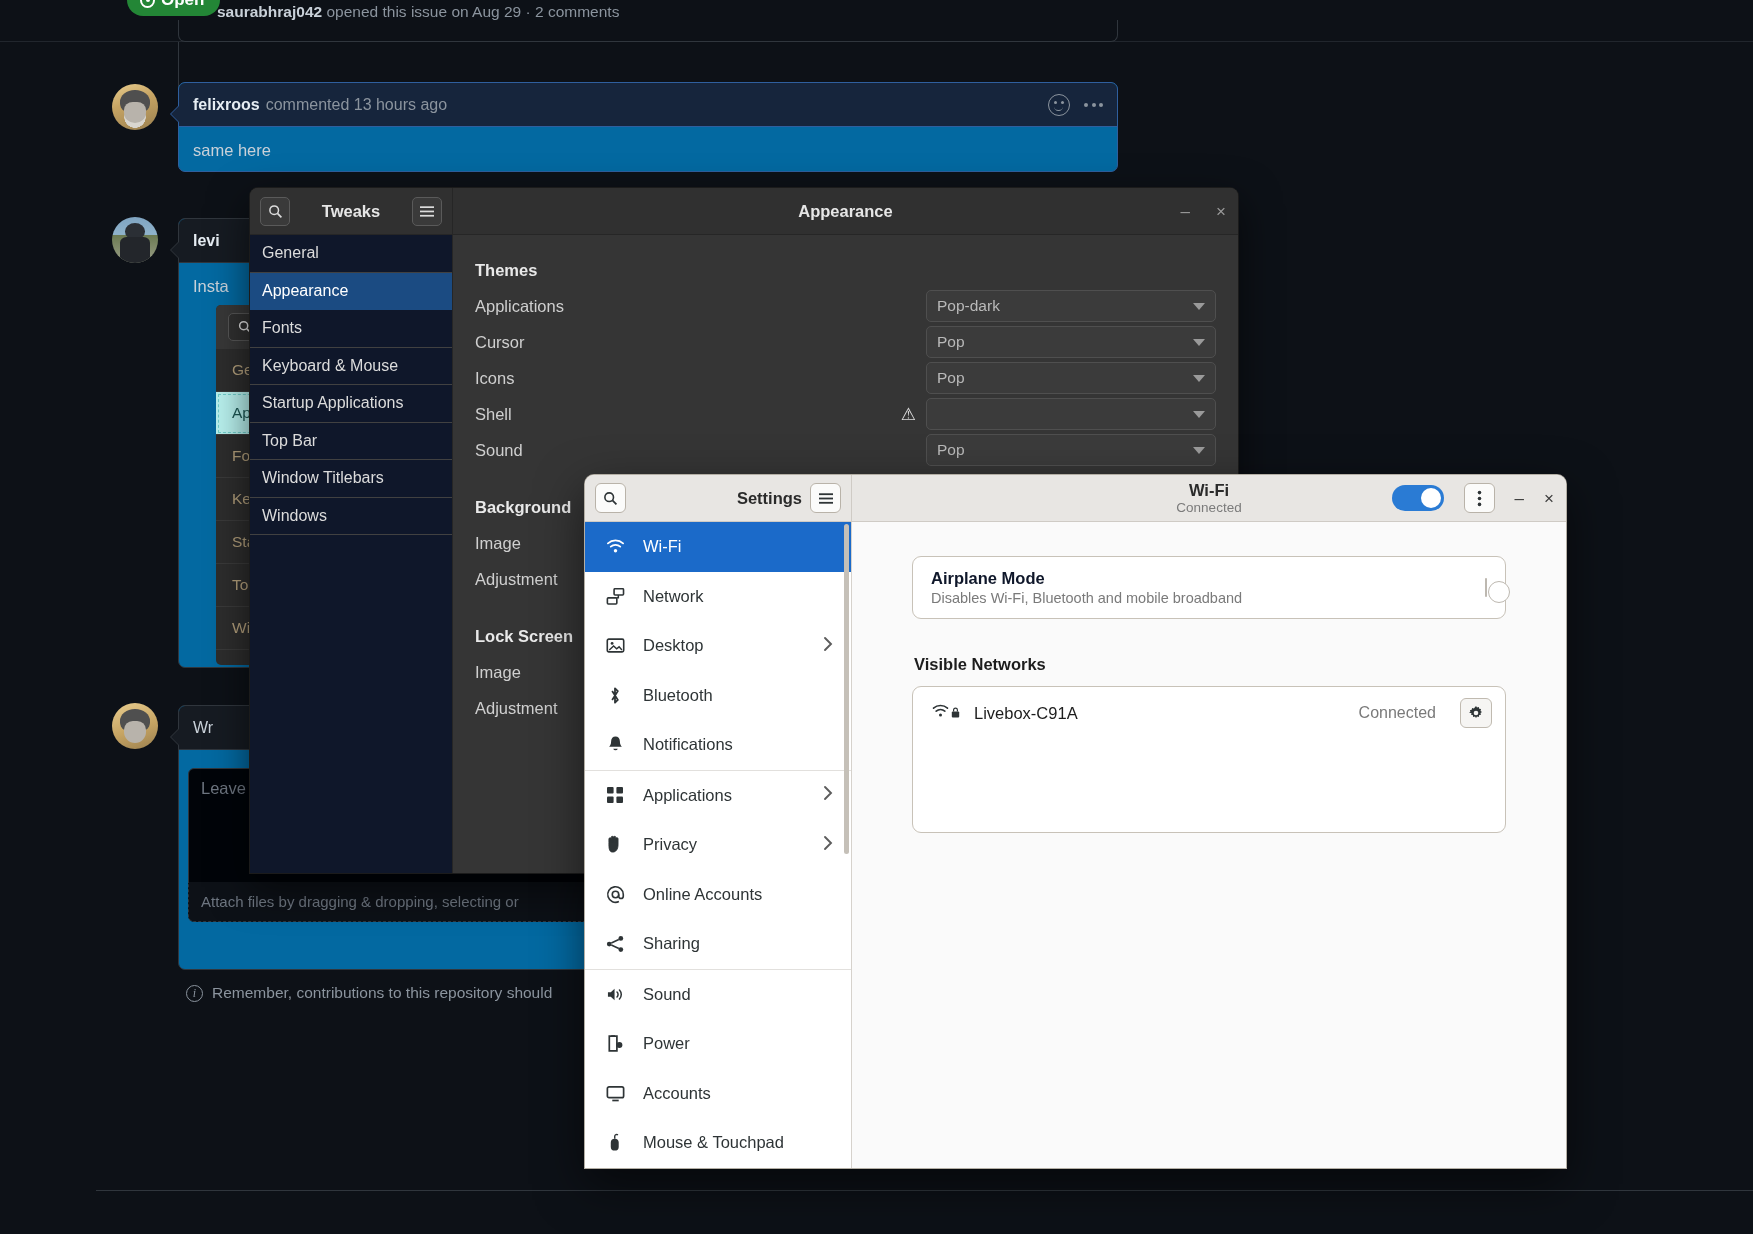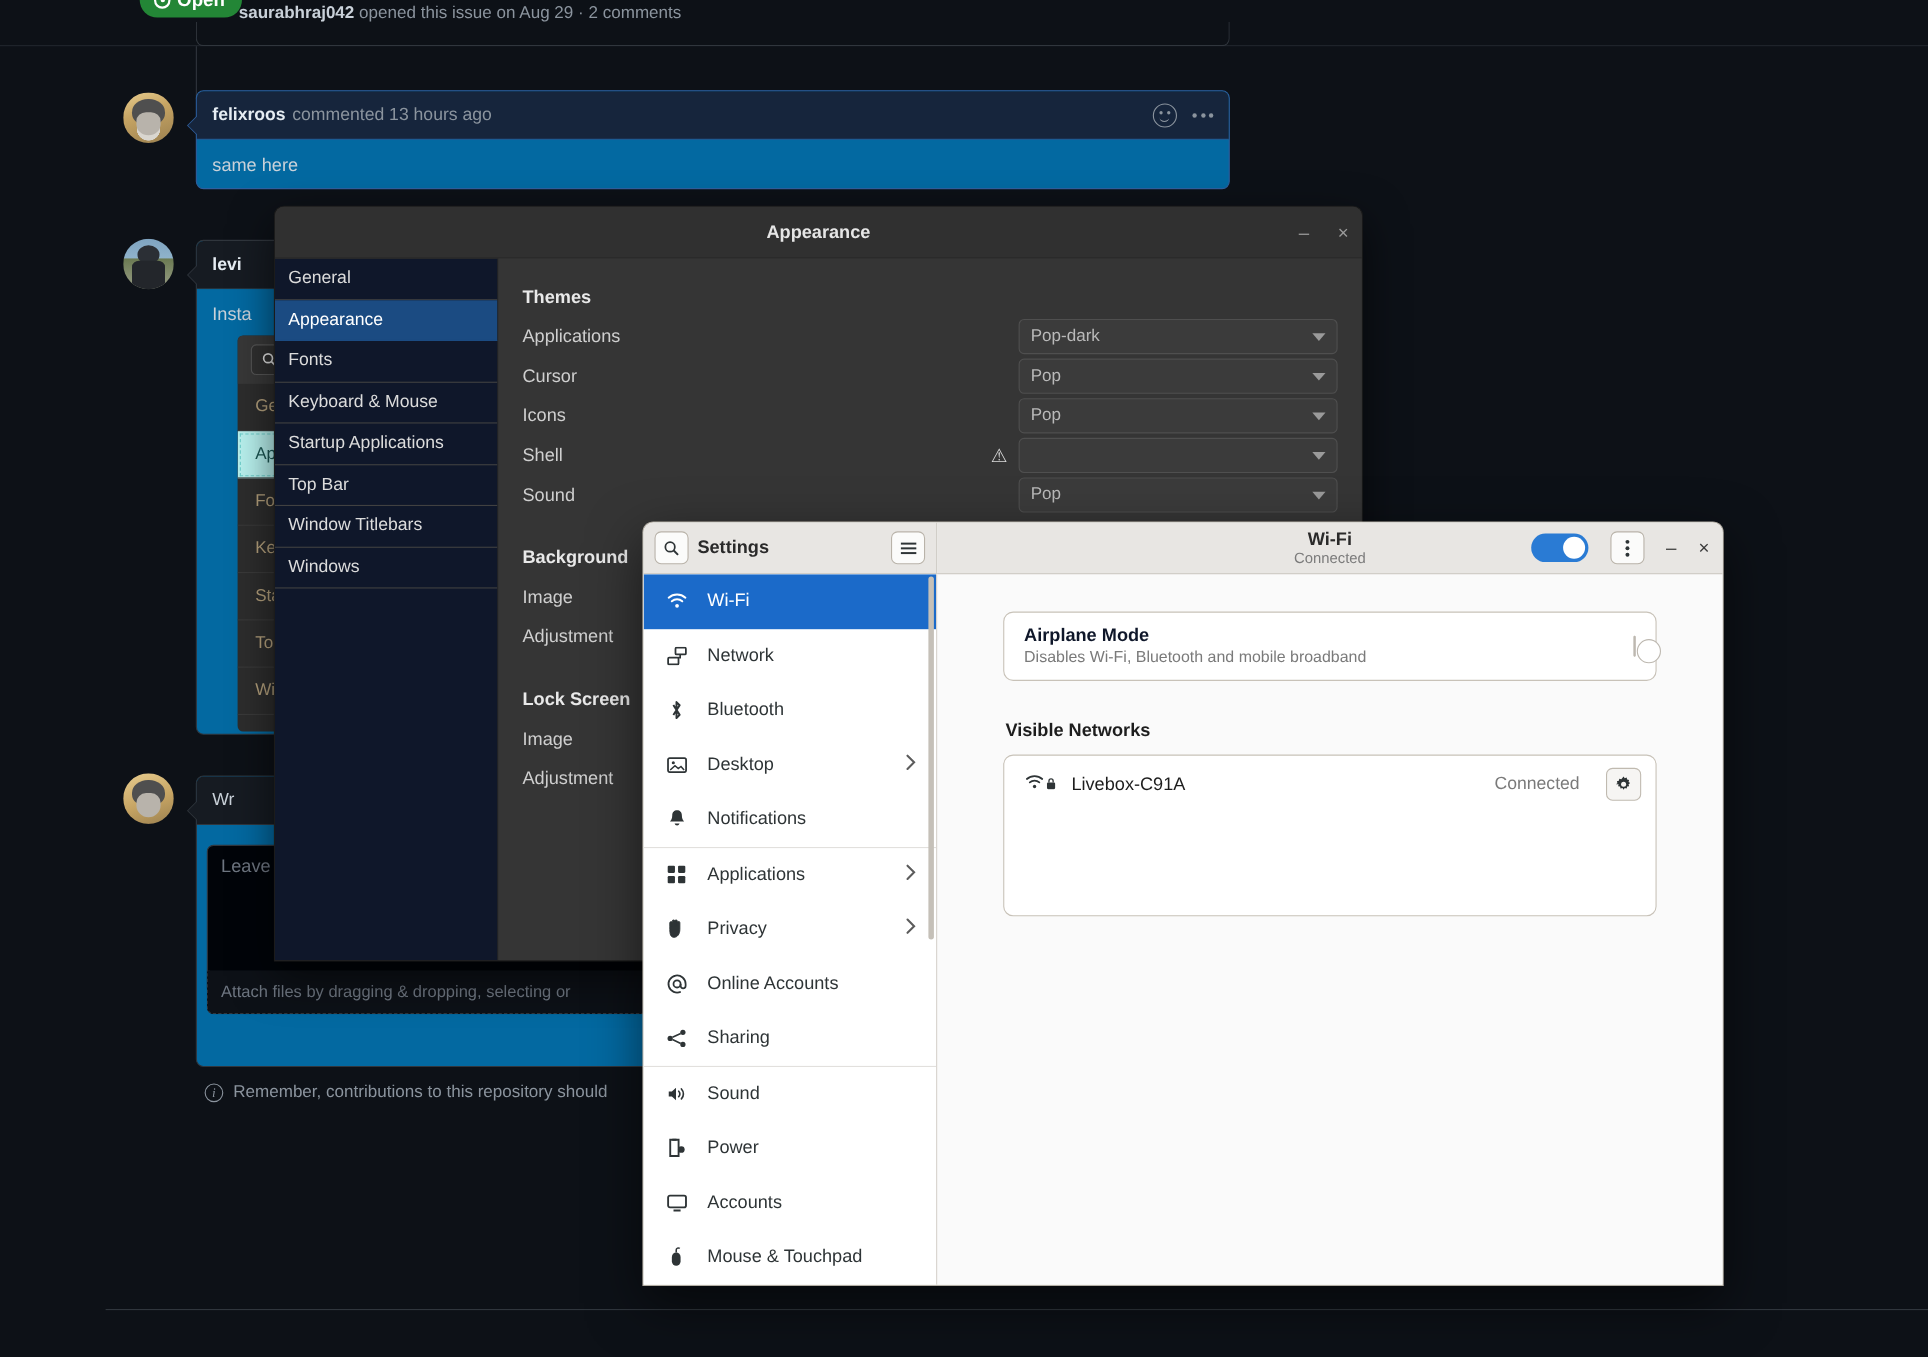--- a/index.html
+++ b/index.html
@@ -461,20 +461,38 @@
   <div class="remember-note">
     <span class="info-icon">i</span>
     <span>Remember, contributions to this repository should</span>
   </div>
 
   <div class="gh-hr-bottom"></div>
 </div>
 
 <div id="tweaks">
   <div class="tw-headerbar">
+    <div class="tw-hb-left">
+      <div class="tw-btn">
+        <svg width="15" height="15" viewBox="0 0 16 16">
+            <circle cx="6.6" cy="6.6" r="4.6" fill="none" stroke="#dcdcdc" stroke-width="1.6"></circle>
+            <line x1="10.1" y1="10.1" x2="14.3" y2="14.3" stroke="#dcdcdc" stroke-width="1.8"></line>
+          </svg>
+      </div>
+      <div style="flex:1; text-align:center;">
+        <span class="tw-title">Tweaks</span>
+      </div>
+      <div class="tw-btn">
+        <svg width="16" height="13" viewBox="0 0 16 13">
+            <rect x="1" y="1.3" width="14" height="1.7" fill="#dcdcdc"></rect>
+            <rect x="1" y="5.6" width="14" height="1.7" fill="#dcdcdc"></rect>
+            <rect x="1" y="9.9" width="14" height="1.7" fill="#dcdcdc"></rect>
+          </svg>
+      </div>
+    </div>
     <div class="tw-hb-right">
       <span class="tw-title">Appearance</span>
       <span class="tw-wc">
         <span>–</span>
         <span>×</span>
       </span>
     </div>
   </div>
 
   <div class="tw-body">
@@ -564,21 +582,21 @@
 
 <div id="settings">
   <div class="st-headerbar">
     <div class="st-hb-left">
       <div class="st-btn">
         <svg width="15" height="15" viewBox="0 0 16 16">
             <circle cx="6.6" cy="6.6" r="4.6" fill="none" stroke="#2e3436" stroke-width="1.7"></circle>
             <line x1="10.1" y1="10.1" x2="14.3" y2="14.3" stroke="#2e3436" stroke-width="1.9"></line>
           </svg>
       </div>
-      <div style="flex:1; text-align:left;">
+      <div style="flex:1; text-align:right;">
         <span class="st-title">Settings</span>
       </div>
       <div class="st-btn">
         <svg width="16" height="13" viewBox="0 0 16 13">
             <rect x="1" y="1.3" width="14" height="1.8" fill="#2e3436"></rect>
             <rect x="1" y="5.6" width="14" height="1.8" fill="#2e3436"></rect>
             <rect x="1" y="9.9" width="14" height="1.8" fill="#2e3436"></rect>
           </svg>
       </div>
     </div>
@@ -621,41 +639,41 @@
               <rect x="8.5" y="0.8" width="10" height="6.6" rx="1" fill="none" stroke="#2e3436" stroke-width="1.7"></rect>
               <rect x="1.4" y="10.4" width="10" height="6.6" rx="1" fill="none" stroke="#2e3436" stroke-width="1.7"></rect>
               <path d="M13 7.4v3H11" fill="none" stroke="#2e3436" stroke-width="1.6"></path>
             </svg>
         </span>
         <span>Network</span>
       </div>
 
       <div class="st-side-item">
         <span class="ic">
-          <svg width="14" height="19" viewBox="0 0 14 20">
-              <path d="M4 5.2 10 14.6 7 17.6V2.4l3 3L4 14.8" fill="none" stroke="#2e3436" stroke-width="1.9" stroke-linejoin="round"></path>
-            </svg>
-        </span>
-        <span>Bluetooth</span>
-      </div>
-
-      <div class="st-side-item">
-        <span class="ic">
           <svg width="19" height="17" viewBox="0 0 20 18">
               <rect x="1.3" y="2.3" width="17.4" height="13.4" rx="1.6" fill="none" stroke="#2e3436" stroke-width="1.7"></rect>
               <circle cx="6.4" cy="6.8" r="1.5" fill="#2e3436"></circle>
               <path d="M3.4 13.8 8 9.6l3.2 2.8 2.6-2 3 3.4" fill="none" stroke="#2e3436" stroke-width="1.5"></path>
             </svg>
         </span>
         <span>Desktop</span>
         <span class="chev">
           <svg width="10" height="16" viewBox="0 0 10 16">
               <path d="M2 2l6 6-6 6" fill="none" stroke="#5c5c5c" stroke-width="1.9" stroke-linecap="round"></path>
             </svg>
         </span>
+      </div>
+
+      <div class="st-side-item">
+        <span class="ic">
+          <svg width="14" height="19" viewBox="0 0 14 20">
+              <path d="M4 5.2 10 14.6 7 17.6V2.4l3 3L4 14.8" fill="none" stroke="#2e3436" stroke-width="1.9" stroke-linejoin="round"></path>
+            </svg>
+        </span>
+        <span>Bluetooth</span>
       </div>
 
       <div class="st-side-item">
         <span class="ic">
           <svg width="17" height="19" viewBox="0 0 18 20">
               <path d="M9 1.6c-2.8 0-4.6 2-4.6 4.7 0 3.6-1.2 5-2.2 6.2h13.6c-1-1.2-2.2-2.6-2.2-6.2C13.6 3.6 11.8 1.6 9 1.6z" fill="#2e3436"></path>
               <path d="M6.6 14.4a2.5 2.5 0 0 0 4.8 0z" fill="#2e3436"></path>
             </svg>
         </span>
         <span>Notifications</span>

